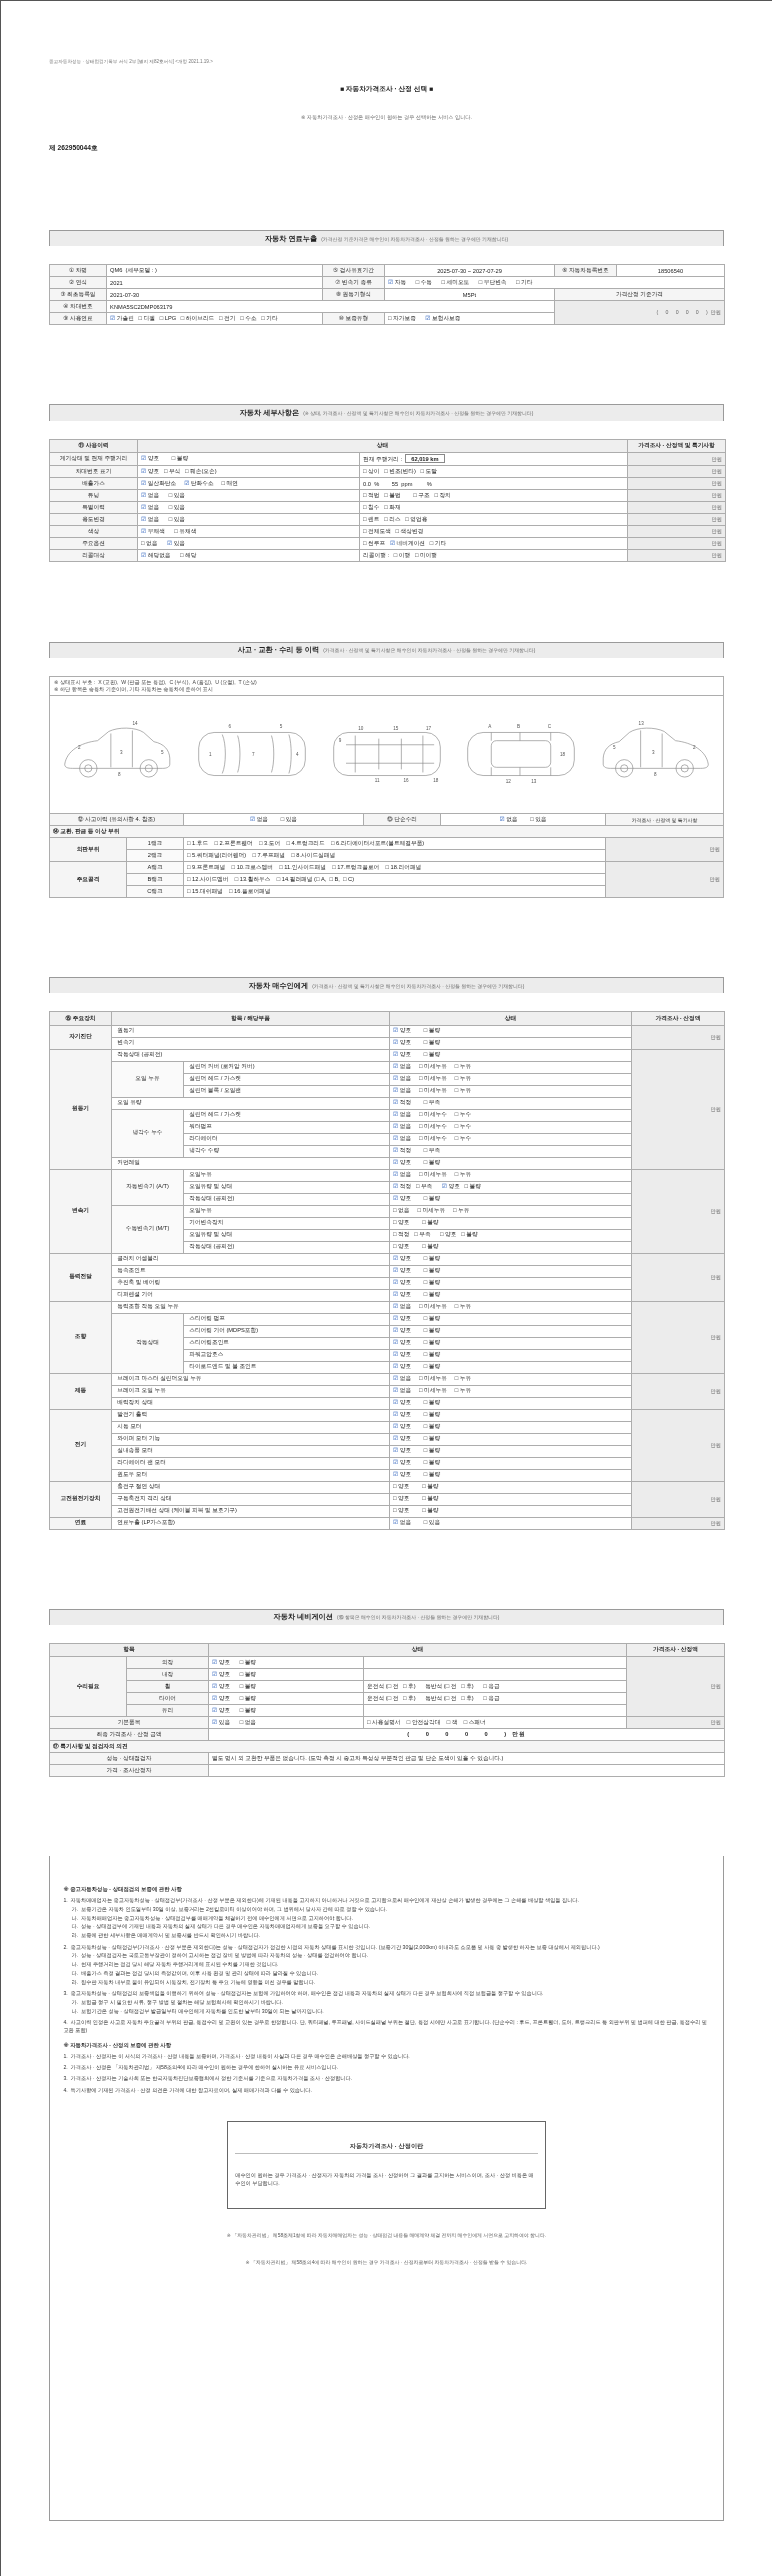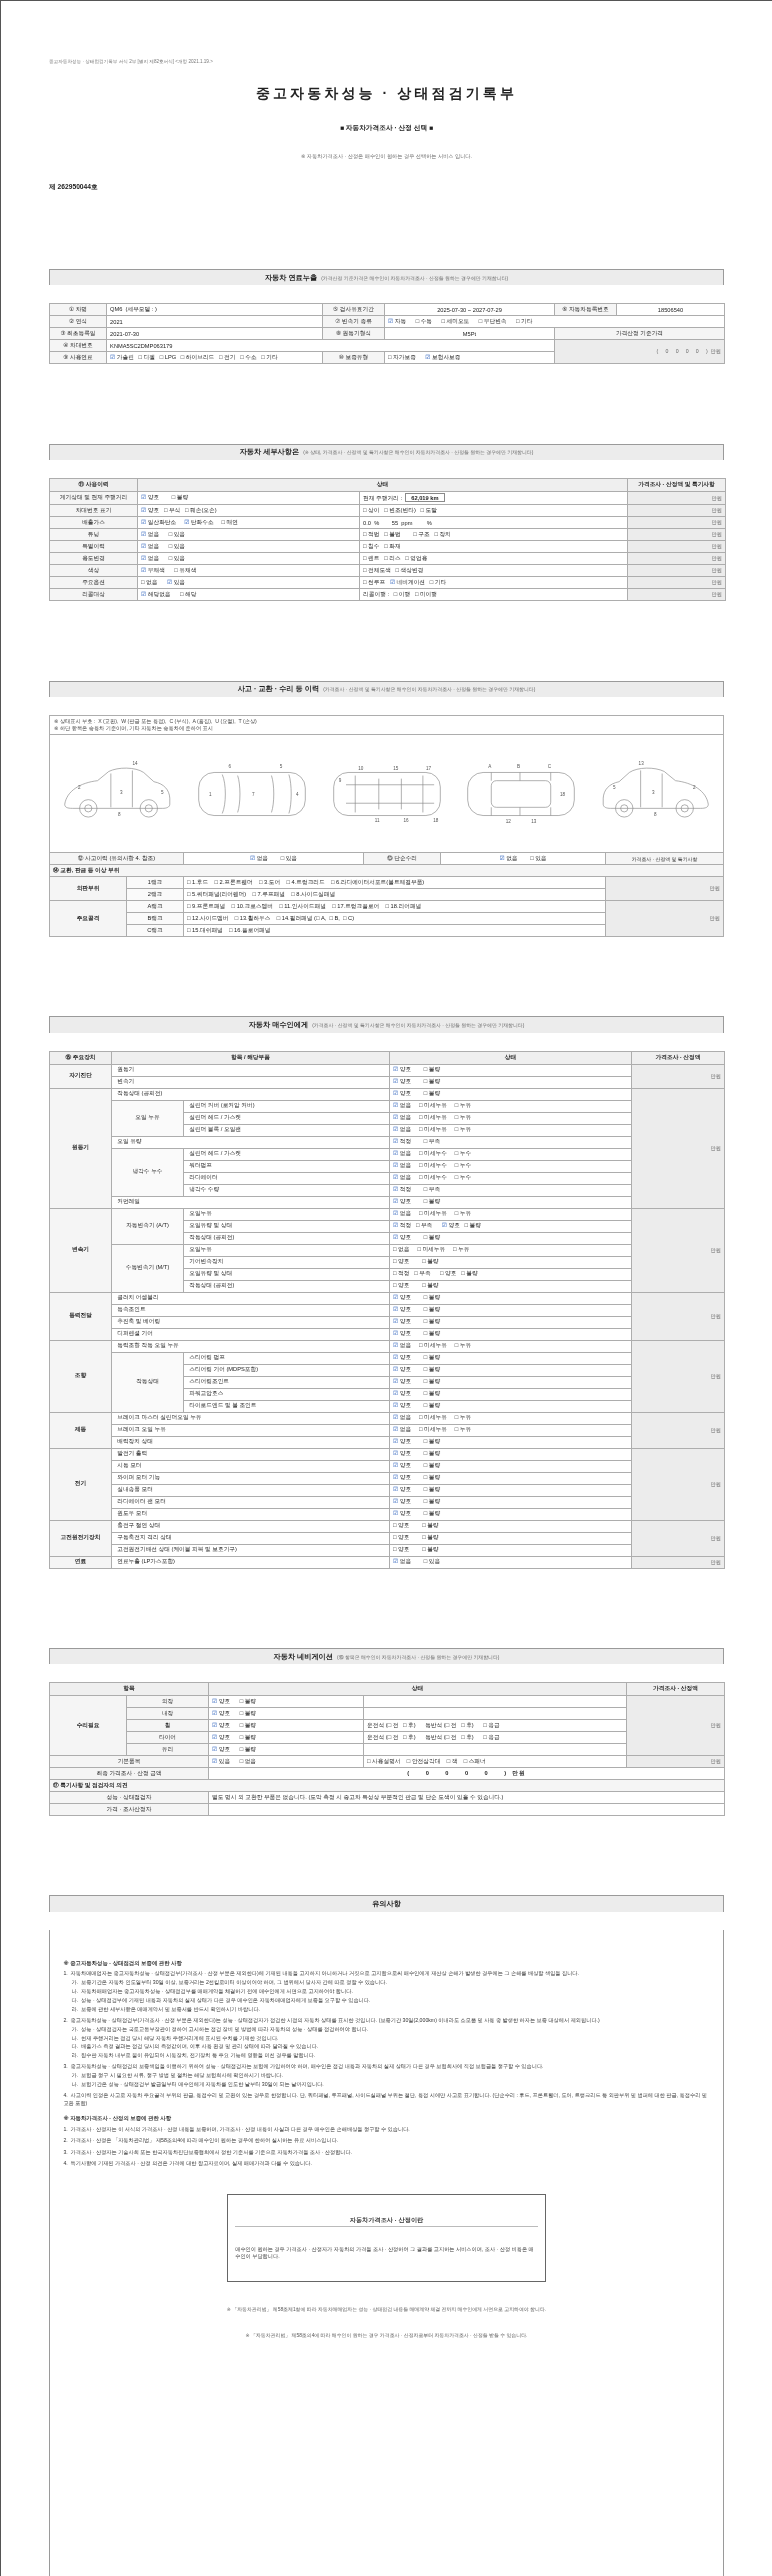--- a/index.html
+++ b/index.html
@@ -43,21 +43,20 @@
 .final-val{font-weight:bold;letter-spacing:1px}
 </style>
 </head>
 <body>
 
 <div class="page">
 
   
   <div class="hdr">
     <div class="tiny">중고자동차성능 · 상태점검기록부 서식 2부 [별지 제82호서식] &lt;개정 2021.1.19.&gt;</div>
-    <div class="title">중고자동차성능 · 상태점검기록부</div>
     <div class="subtitle">■ 자동차가격조사 · 산정 선택 ■</div>
     <div class="subnote">※ 자동차가격조사 · 산정은 매수인이 원하는 경우 선택하는 서비스 입니다.</div>
     <div class="docno">제 262950044호</div>
   </div>
 
   
   <div class="sec">
     <div class="sec-title"><span>자동차 연료누출</span>  <span class="note">(가격산정 기준가격은 매수인이 자동차가격조사 · 산정을 원하는 경우에만 기재합니다)</span></div>
     <table>
       <colgroup><col style="width:57px"><col style="width:216px"><col style="width:62px"><col style="width:170px"><col style="width:62px"><col style="width:108px"></colgroup>
@@ -323,21 +322,20 @@
         <td colspan="3" class="c final-val">(      0      0      0      0      )  만원</td>
       </tr>
       <tr><td colspan="5" class="lbl-l">⑰ 특기사항 및 점검자의 의견</td></tr>
       <tr><td colspan="2" class="lbl">성능 · 상태점검자</td><td colspan="3">별도 명시 외 교환한 부품은 없습니다. (도막 측정 시 중고차 특성상 부분적인 판금 및 단순 도색이 있을 수 있습니다.)</td></tr>
       <tr><td colspan="2" class="lbl">가격 · 조사산정자</td><td colspan="3"></td></tr>
     </tbody></table>
   </div>
 
   
   <div class="sec">
-    <div class="sec-title"><span>유의사항</span></div>
     <div class="notice-body">
       <div class="n-line lv-h">※ 중고자동차성능 · 상태점검의 보증에 관한 사항</div><div class="n-line lv-p">1.  자동차매매업자는 중고자동차성능 · 상태점검부(가격조사 · 산정 부분은 제외한다)에 기재된 내용을 고지하지 아니하거나 거짓으로 고지함으로써 매수인에게 재산상 손해가 발생한 경우에는 그 손해를 배상할 책임을 집니다.</div><div class="n-line lv-s">가.  보증기간은 자동차 인도일부터 30일 이상, 보증거리는 2천킬로미터 이상이어야 하며, 그 범위에서 당사자 간에 따로 정할 수 있습니다.</div><div class="n-line lv-s">나.  자동차매매업자는 중고자동차성능 · 상태점검부를 매매계약을 체결하기 전에 매수인에게 서면으로 고지하여야 합니다.</div><div class="n-line lv-s">다.  성능 · 상태점검부에 기재된 내용과 자동차의 실제 상태가 다른 경우 매수인은 자동차매매업자에게 보증을 요구할 수 있습니다.</div><div class="n-line lv-s">라.  보증에 관한 세부사항은 매매계약서 및 보증서를 반드시 확인하시기 바랍니다.</div><div class="n-line lv-p">2.  중고자동차성능 · 상태점검부(가격조사 · 산정 부분은 제외한다)는 성능 · 상태점검자가 점검한 시점의 자동차 상태를 표시한 것입니다. (보증기간 30일(2,000km) 이내라도 소모품 및 사용 중 발생한 하자는 보증 대상에서 제외됩니다.)</div><div class="n-line lv-s">가.  성능 · 상태점검자는 국토교통부장관이 정하여 고시하는 점검 장비 및 방법에 따라 자동차의 성능 · 상태를 점검하여야 합니다.</div><div class="n-line lv-s">나.  현재 주행거리는 점검 당시 해당 자동차 주행거리계에 표시된 수치를 기재한 것입니다.</div><div class="n-line lv-s">다.  배출가스 측정 결과는 점검 당시의 측정값이며, 이후 사용 환경 및 관리 상태에 따라 달라질 수 있습니다.</div><div class="n-line lv-s">라.  침수란 자동차 내부로 물이 유입되어 시동장치, 전기장치 등 주요 기능에 영향을 미친 경우를 말합니다.</div><div class="n-line lv-p">3.  중고자동차성능 · 상태점검의 보증책임을 이행하기 위하여 성능 · 상태점검자는 보험에 가입하여야 하며, 매수인은 점검 내용과 자동차의 실제 상태가 다른 경우 보험회사에 직접 보험금을 청구할 수 있습니다.</div><div class="n-line lv-s">가.  보험금 청구 시 필요한 서류, 청구 방법 및 절차는 해당 보험회사에 확인하시기 바랍니다.</div><div class="n-line lv-s">나.  보험기간은 성능 · 상태점검부 발급일부터 매수인에게 자동차를 인도한 날부터 30일이 되는 날까지입니다.</div><div class="n-line lv-p">4.  사고이력 인정은 사고로 자동차 주요골격 부위의 판금, 용접수리 및 교환이 있는 경우로 한정합니다. 단, 쿼터패널, 루프패널, 사이드실패널 부위는 절단, 용접 시에만 사고로 표기합니다. (단순수리 : 후드, 프론트휀더, 도어, 트렁크리드 등 외판부위 및 범퍼에 대한 판금, 용접수리 및 교환 포함)</div><div class="n-line lv-h">※ 자동차가격조사 · 산정의 보증에 관한 사항</div><div class="n-line lv-p">1.  가격조사 · 산정자는 이 서식의 가격조사 · 산정 내용을 보증하며, 가격조사 · 산정 내용이 사실과 다른 경우 매수인은 손해배상을 청구할 수 있습니다.</div><div class="n-line lv-p">2.  가격조사 · 산정은 「자동차관리법」 제58조의4에 따라 매수인이 원하는 경우에 한하여 실시하는 유료 서비스입니다.</div><div class="n-line lv-p">3.  가격조사 · 산정자는 기술사회 또는 한국자동차진단보증협회에서 정한 기준서를 기준으로 자동차가격을 조사 · 산정합니다.</div><div class="n-line lv-p">4.  특기사항에 기재된 가격조사 · 산정 의견은 가격에 대한 참고자료이며, 실제 매매가격과 다를 수 있습니다.</div>
       <div class="n-box">
         <div class="bt">자동차가격조사 · 산정이란</div>
         <div style="font-size:5.2px;text-align:left">매수인이 원하는 경우 가격조사 · 산정자가 자동차의 가격을 조사 · 산정하여 그 결과를 고지하는 서비스이며, 조사 · 산정 비용은 매수인이 부담합니다.</div>
       </div>
       <div class="n-foot">※ 「자동차관리법」 제58조제1항에 따라 자동차매매업자는 성능 · 상태점검 내용을 매매계약 체결 전까지 매수인에게 서면으로 고지하여야 합니다.</div>
       <div class="n-foot">※ 「자동차관리법」 제58조의4에 따라 매수인이 원하는 경우 가격조사 · 산정자로부터 자동차가격조사 · 산정을 받을 수 있습니다.</div>
     </div>
   </div>

